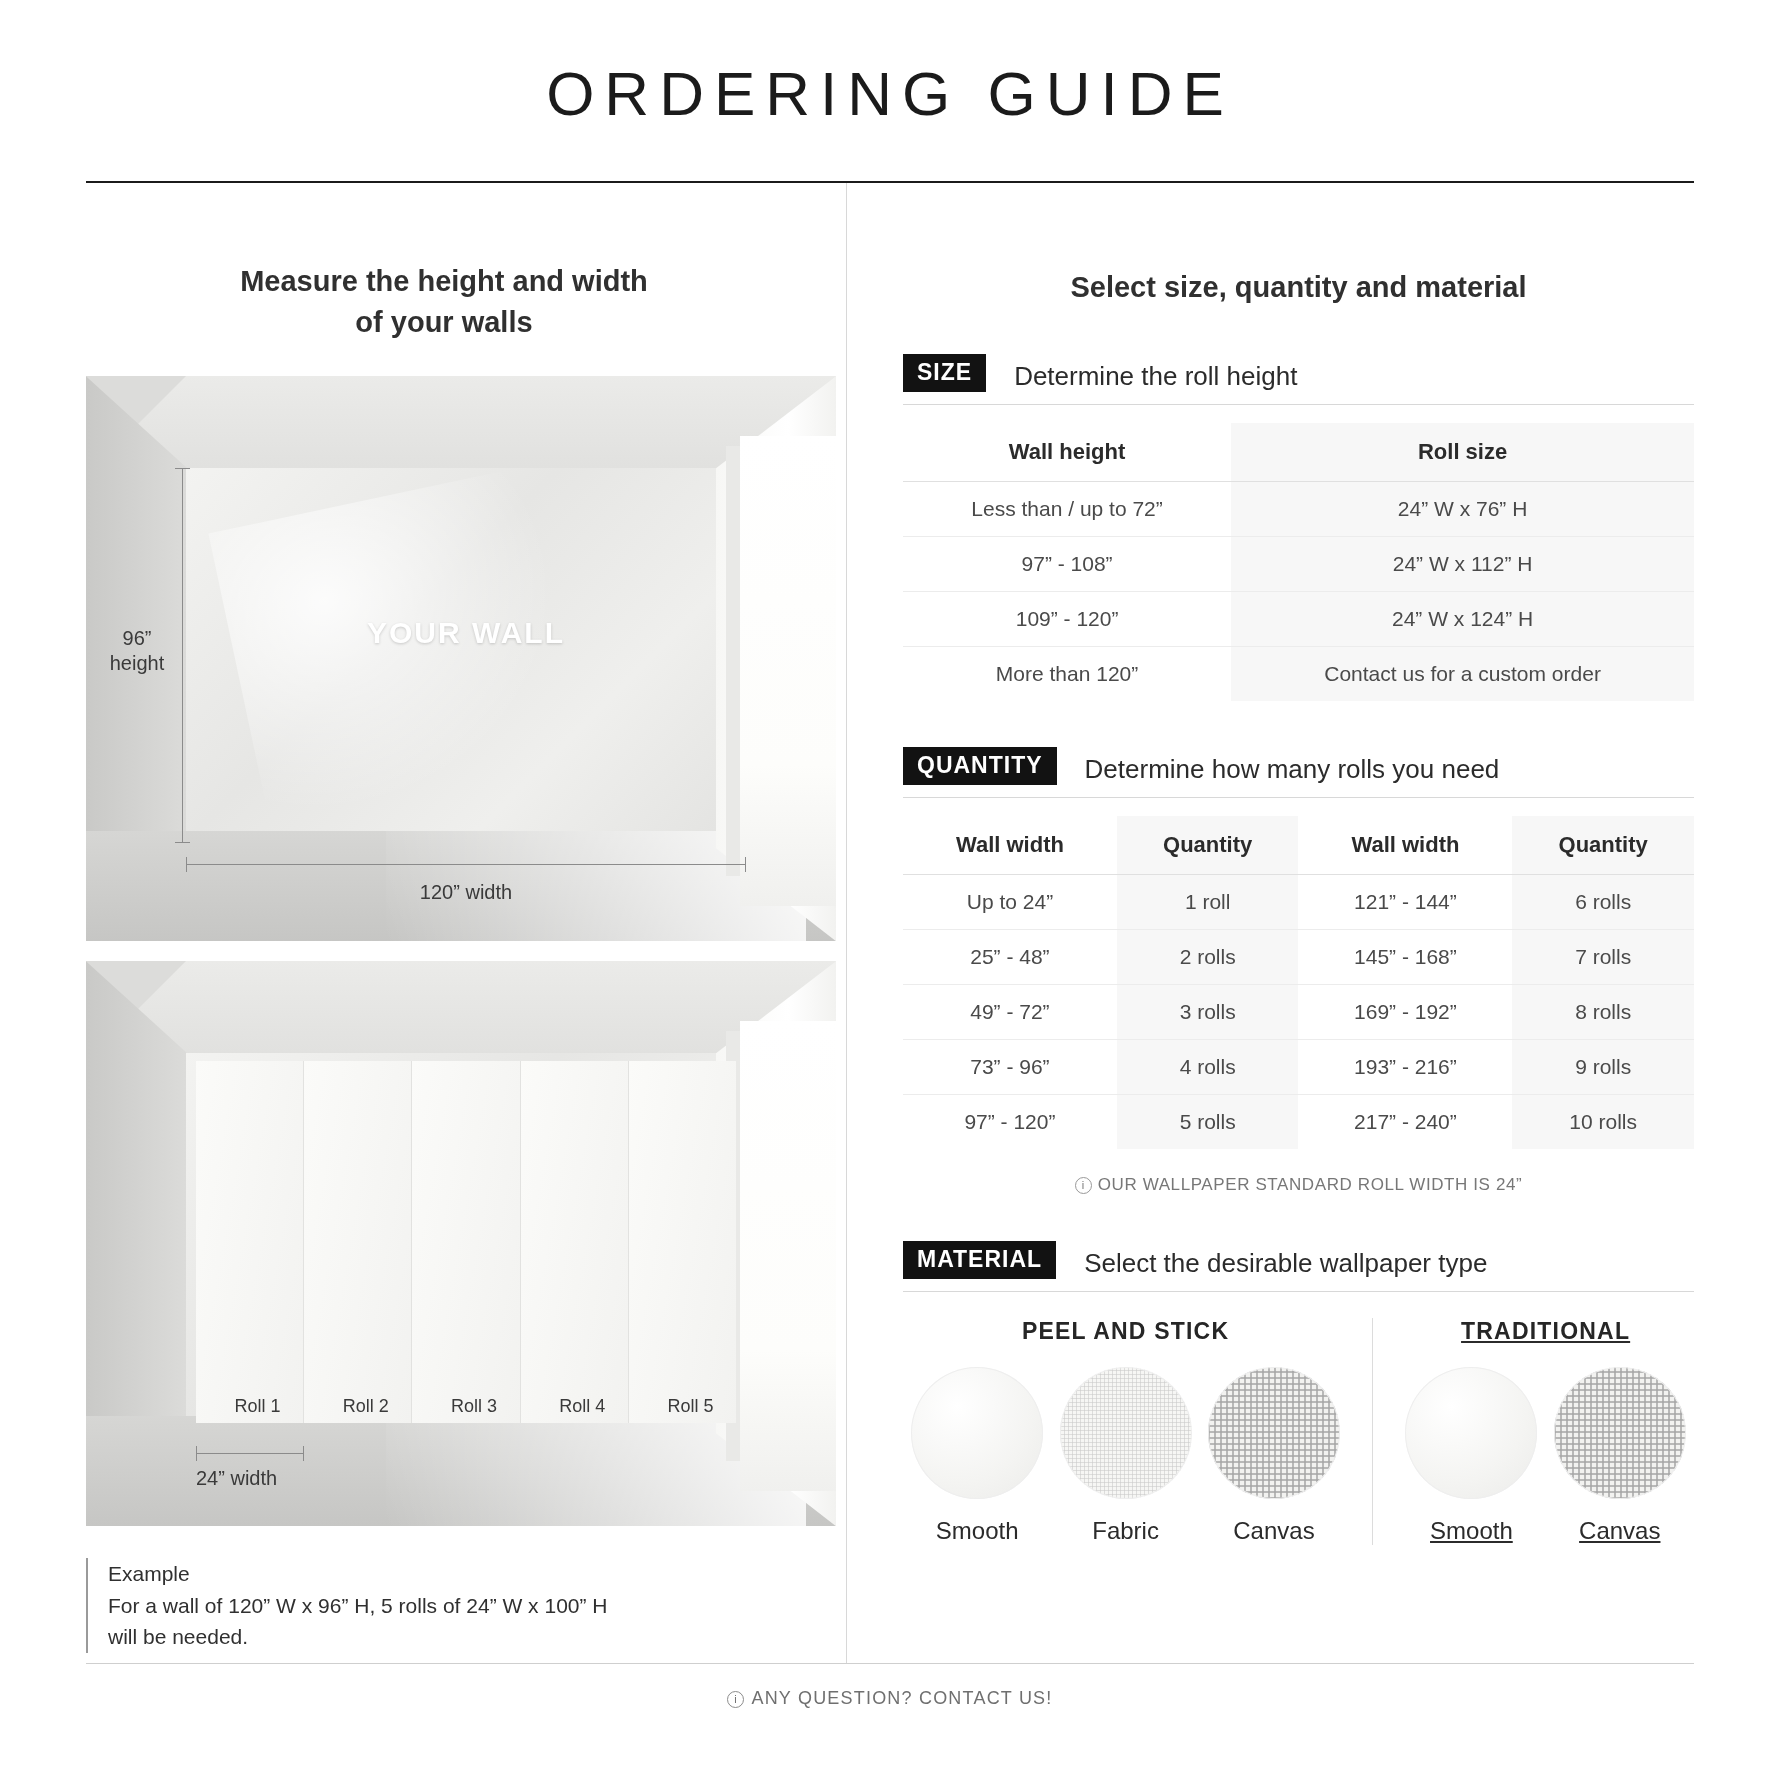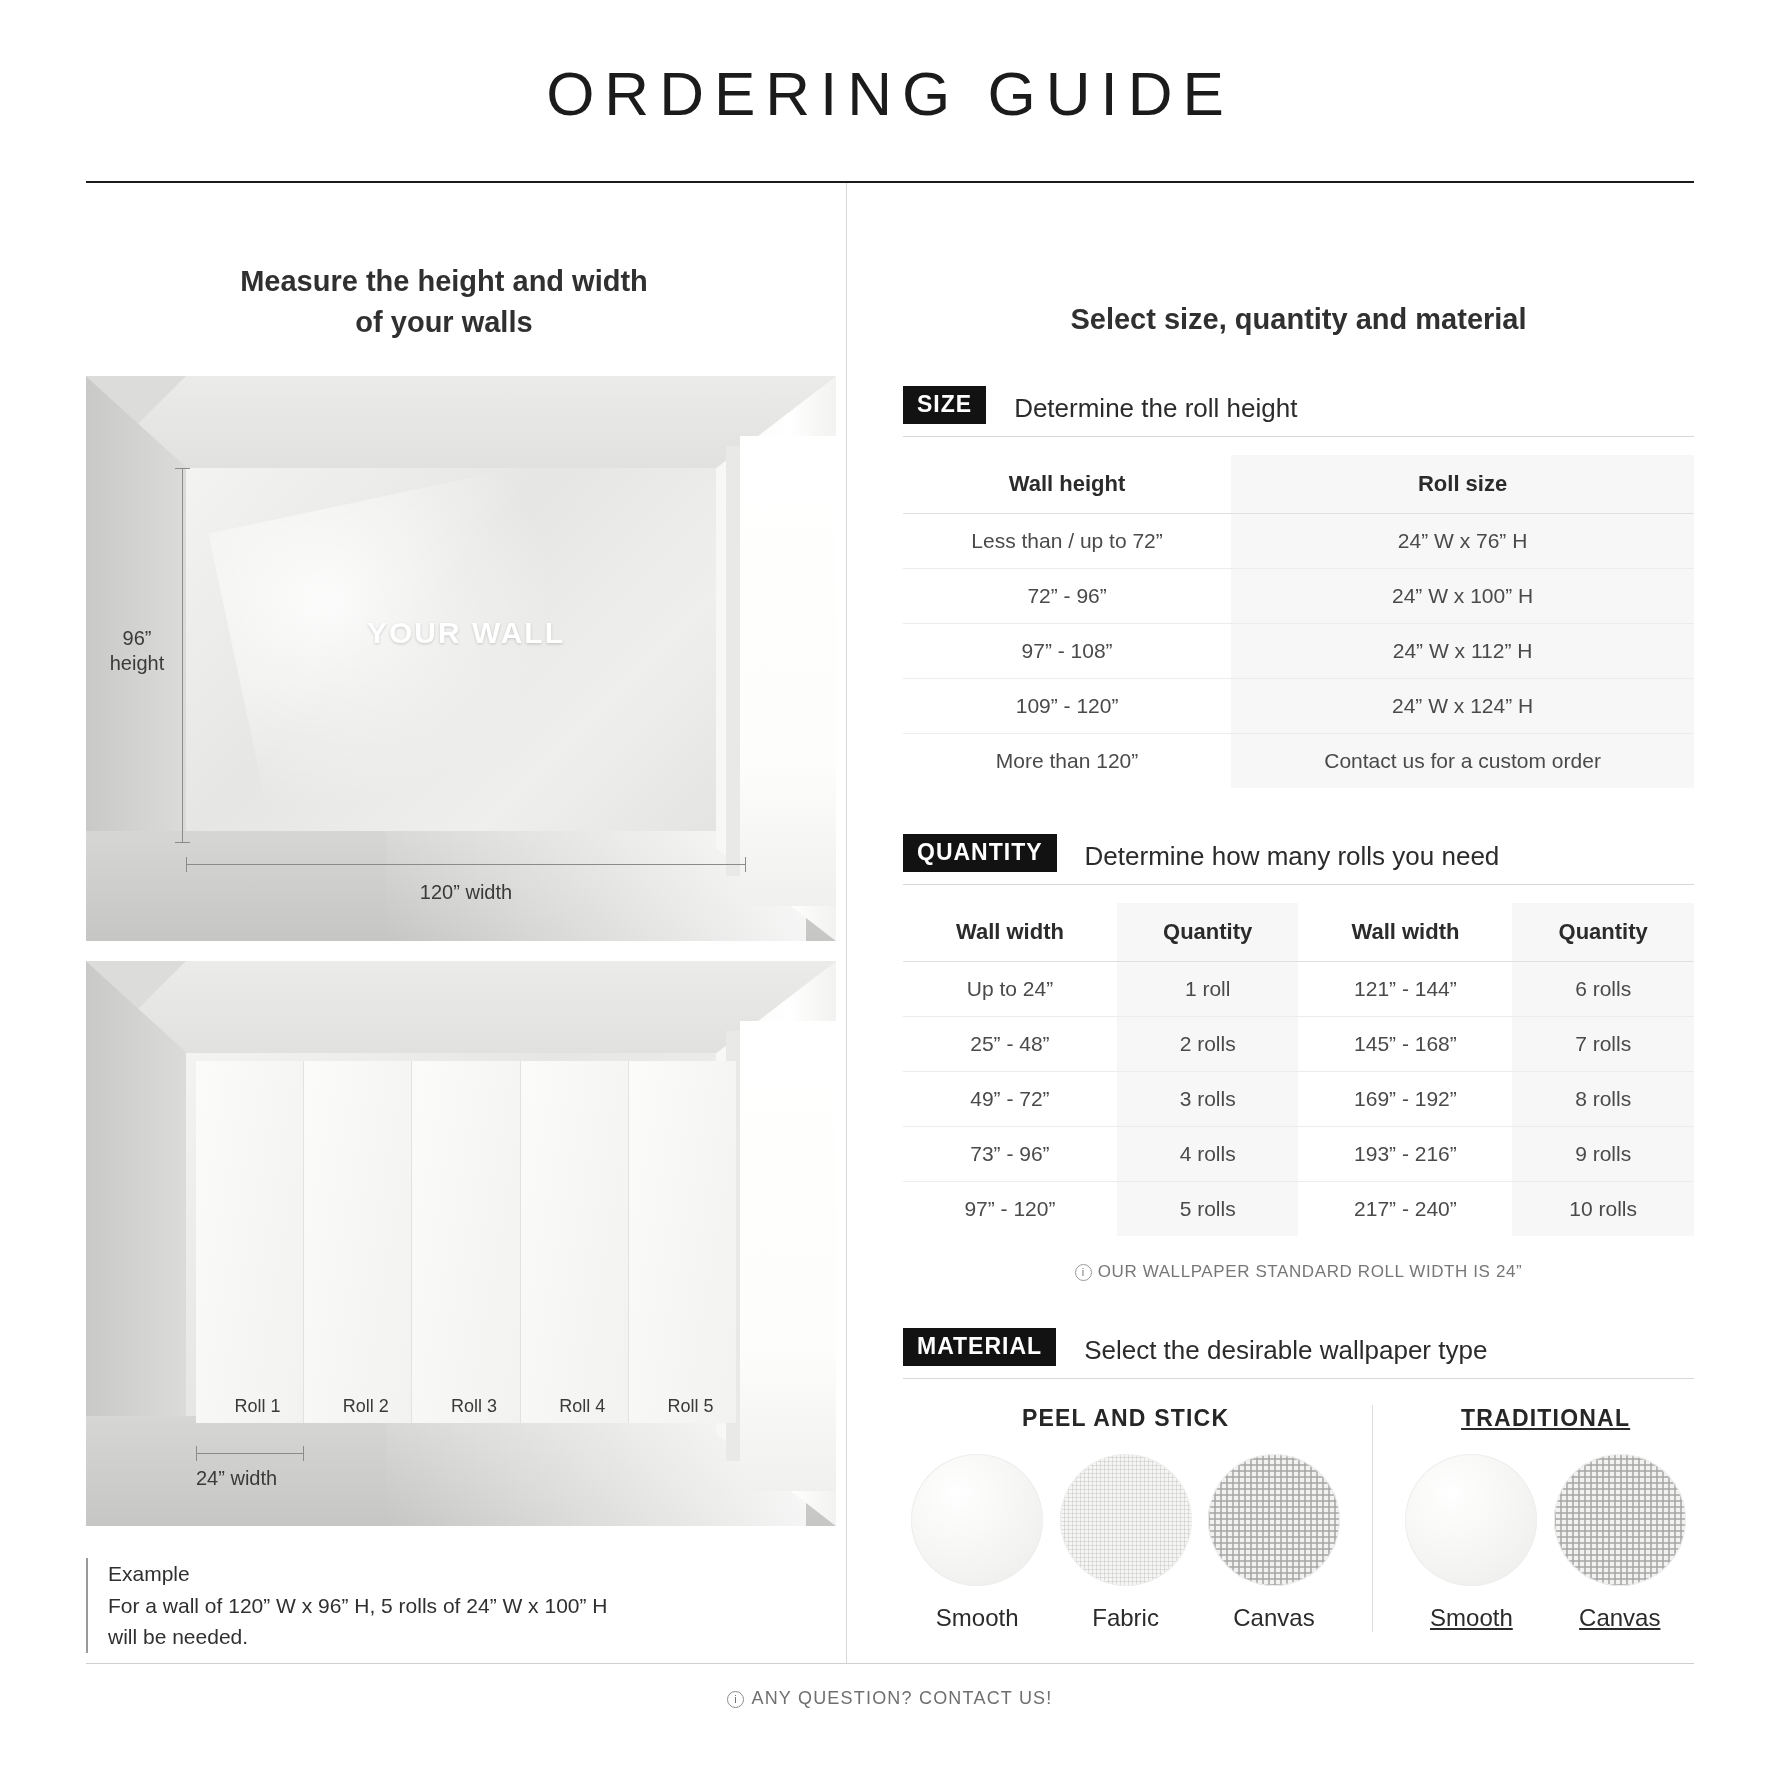--- a/index.html
+++ b/index.html
@@ -56,21 +56,21 @@
 
   .col-head {
     text-align: center;
     font-size: 29px;
     font-weight: 700;
     color: #303030;
     line-height: 1.4;
     margin-top: 78px;
     margin-bottom: 0;
   }
-  .col-head.right { margin-top: 116px; }
+  .col-head.right { margin-top: 84px; }
 
   
   .room {
     position: relative;
     width: 750px;
     height: 565px;
     margin-top: 34px;
     overflow: hidden;
     background: #dededc;
   }
@@ -479,24 +479,20 @@
         </div>
         <table class="grid">
           <tbody>
               <tr>
             <th>Wall height</th>
             <th class="shade">Roll size</th>
           </tr>
           <tr>
             <td>Less than / up to 72”</td>
             <td class="shade">24” W x 76” H</td>
-          </tr>
-          <tr>
-            <td>72” - 96”</td>
-            <td class="shade">24” W x 100” H</td>
           </tr>
           <tr>
             <td>97” - 108”</td>
             <td class="shade">24” W x 112” H</td>
           </tr>
           <tr>
             <td>109” - 120”</td>
             <td class="shade">24” W x 124” H</td>
           </tr>
           <tr>

